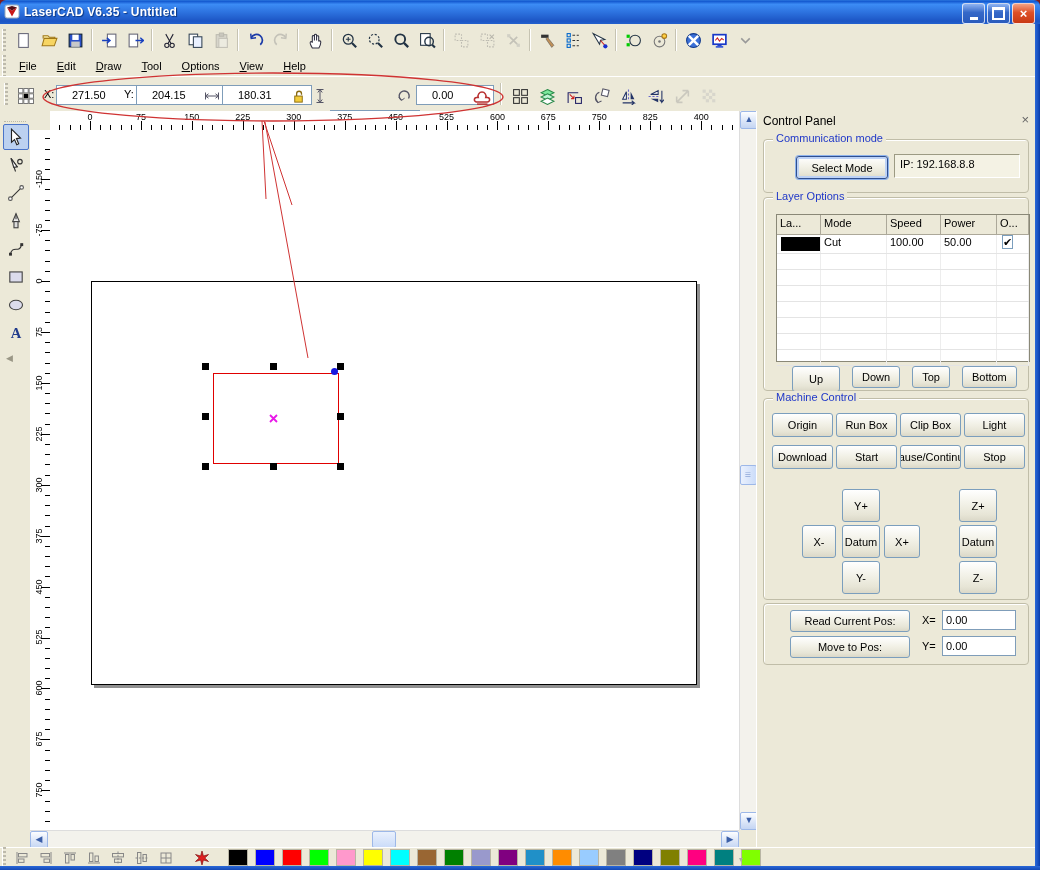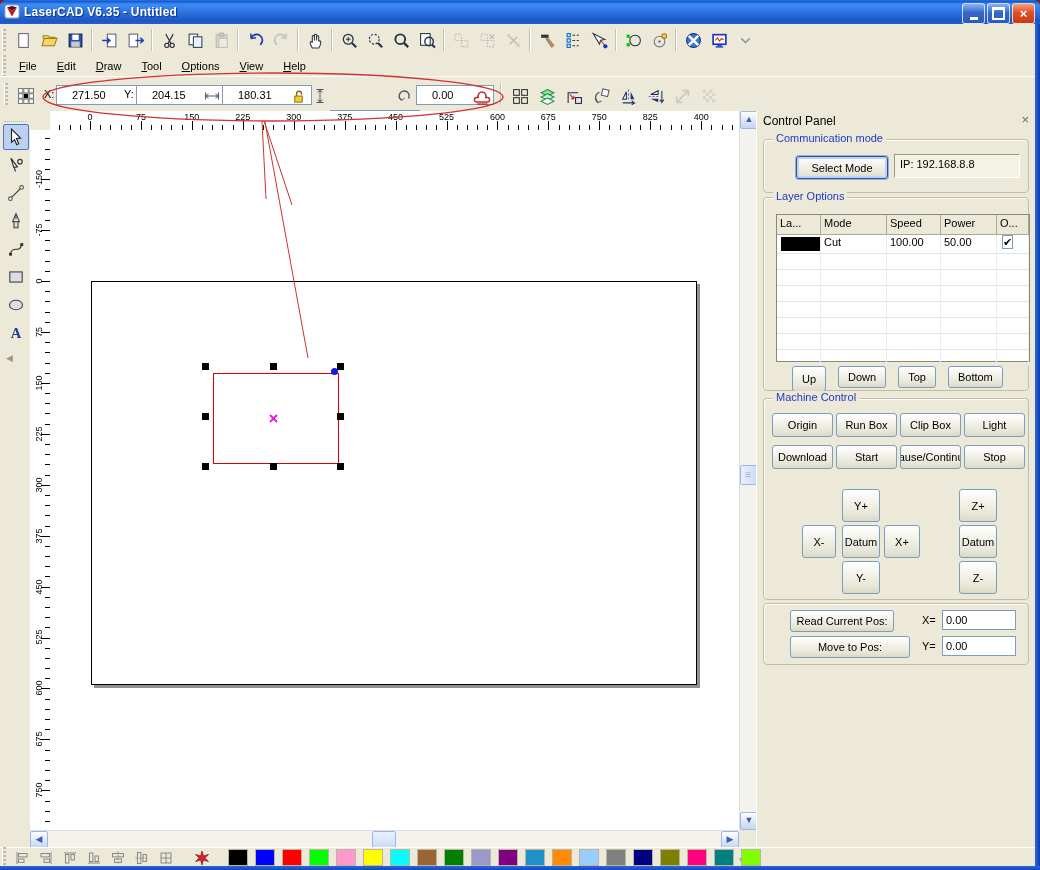--- a/index.html
+++ b/index.html
@@ -773,21 +773,21 @@
           </div>
           <div class="lt-row empty">
             <span class="lt-cell" style="width:44px"></span>
             <span class="lt-cell" style="width:66px"></span>
             <span class="lt-cell" style="width:54px"></span>
             <span class="lt-cell" style="width:56px"></span>
             <span class="lt-cell" style="width:32px"></span>
           </div>
         </div>
       <div id="layer-order-buttons" style="position:absolute;left:28px;top:168px;display:flex;gap:12px;">
-          <button class="xpbtn" style="height: 26px; padding: 0px 9px;">Up</button>
+          <button class="xpbtn" style="height: 26px; padding: 0px 16px;">Up</button>
           <button class="xpbtn" style="height: 22px; padding: 0px 9px;">Down</button>
           <button class="xpbtn" style="height: 22px; padding: 0px 9px;">Top</button>
           <button class="xpbtn" style="height: 22px; padding: 0px 9px;">Bottom</button>
         </div>
     </div>
 
     <div class="groupbox" style="left:6px;top:287px;width:264px;height:200px;">
       <span class="gb-label">Machine Control</span>
       <div id="mc-row1" style="position:absolute;left:8px;top:14px;display:flex;gap:3px;">
           <button class="xpbtn" style="width: 61px; height: 24px;">Origin</button>
@@ -805,21 +805,21 @@
       <button class="xpbtn jogbtn" style="left:195px;top:90px;">Z+</button>
       <button class="xpbtn jogbtn" style="left:38px;top:126px;width:34px;">X-</button>
       <button class="xpbtn jogbtn" style="left:78px;top:126px;">Datum</button>
       <button class="xpbtn jogbtn" style="left:120px;top:126px;width:36px;">X+</button>
       <button class="xpbtn jogbtn" style="left:195px;top:126px;">Datum</button>
       <button class="xpbtn jogbtn" style="left:78px;top:162px;">Y-</button>
       <button class="xpbtn jogbtn" style="left:195px;top:162px;">Z-</button>
     </div>
 
     <div class="groupbox" style="left:6px;top:492px;width:264px;height:60px;">
-      <button class="xpbtn" style="position:absolute;left:26px;top:6px;width:104px;height:22px;">Read Current Pos:</button>
+      <button class="xpbtn" style="position:absolute;left:26px;top:6px;width:120px;height:22px;">Read Current Pos:</button>
       <span style="position:absolute;left:158px;top:10px;">X=</span>
       <input class="cp-field" style="position: absolute; left: 178px; top: 6px; width: 66px; height: 16px;" value="0.00">
       <button class="xpbtn" style="position:absolute;left:26px;top:32px;width:120px;height:22px;">Move to Pos:</button>
       <span style="position:absolute;left:158px;top:36px;">Y=</span>
       <input class="cp-field" style="position: absolute; left: 178px; top: 32px; width: 66px; height: 16px;" value="0.00">
     </div>
   </div>
 
   <div id="bottom-bar">
     <span class="gripper"></span>

